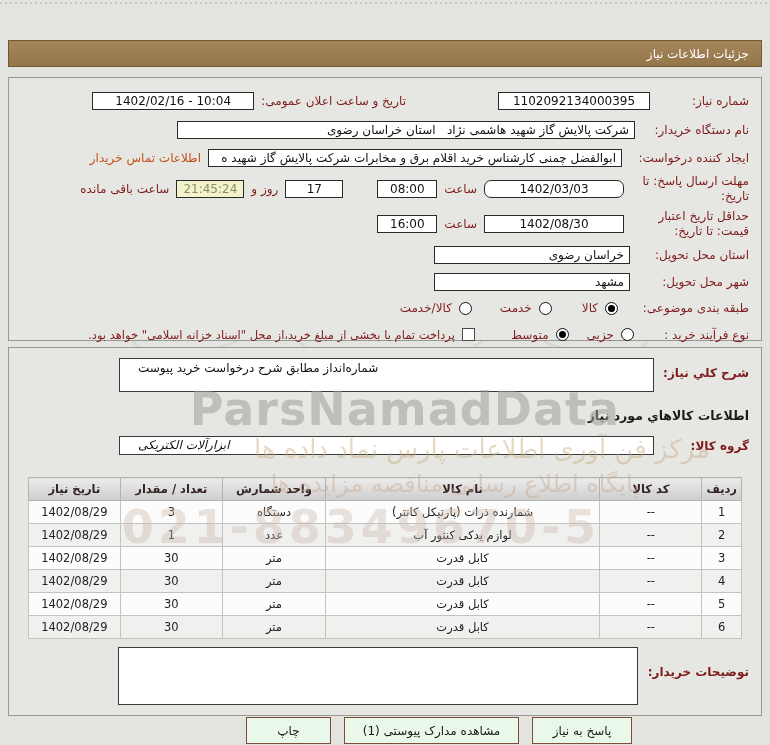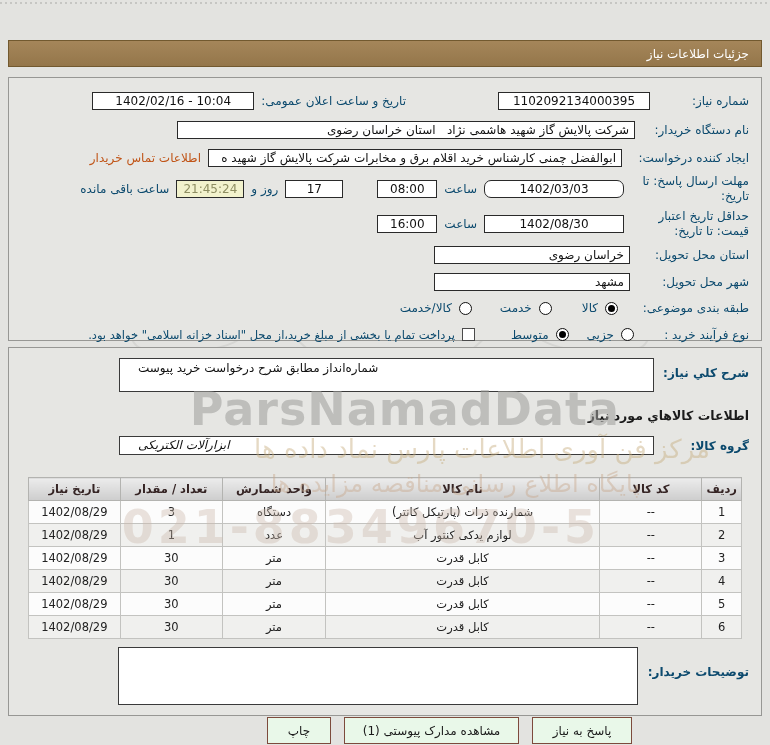--- a/index.html
+++ b/index.html
@@ -39,21 +39,21 @@
     color:#fff; display:flex; align-items:center;
     padding:0 12px; font-size:12px;
   }
   .panel {
     position:absolute; left:8px; right:8px;
     border:1px solid #979794; background:#e6e6e3;
   }
   .panel1 { top:77px; height:264px; padding:8px 12px 0; }
   .panel2 { top:347px; height:369px; padding:8px 12px 0; }
   .frow { display:flex; align-items:center; column-gap:7px; }
-  .lbl { color:#0c4a6e; white-space:nowrap; }
+  .lbl { color:#7f1d1d; white-space:nowrap; }
   .lbl.two { white-space:normal; line-height:1.25; }
   .bold { font-weight:bold; }
   .inp {
     background:#fff; border:1px solid #2a2a2a; height:18px;
     display:flex; align-items:center; justify-content:center;
     font-size:12px; color:#111; overflow:hidden; white-space:nowrap;
   }
   .inp.fa { justify-content:flex-start; padding-right:5px;padding-left:24px; }
   .inp.num { direction:ltr; }
   .inp.timer { background:#f2f2cd; color:#8e8e62; }
@@ -260,21 +260,21 @@
     <div class="frow" style="align-items:flex-start; margin-top:8px;">
       <span class="lbl bold" style="width:104px; padding-top:18px;">توضیحات خریدار:</span>
       <div class="bigbox" style="width:520px; height:58px;"></div>
     </div>
 
   </div>
 
   <div class="btnbar">
     <div class="btn" style="width:100px;">پاسخ به نیاز</div>
     <div class="btn" style="width:175px;">مشاهده مدارک پیوستی (1)</div>
-    <div class="btn" style="width:64px;text-align:center;">چاپ</div>
+    <div class="btn" style="width:85px;text-align:center;">چاپ</div>
     <div class="btn pink" style="width:57px;">بازگشت</div>
     <div class="btn pink" style="width:66px;">خروج</div>
   </div>
 
 </div>
 
 <div class="wm-front">
   <div class="wm-brand">ParsNamadData</div>
   <div class="wm-fa1">مرکز فن آوری اطلاعات پارس نماد داده ها</div>
   <div class="wm-fa2">پایگاه اطلاع رسانی مناقصه مزایده ها</div>

